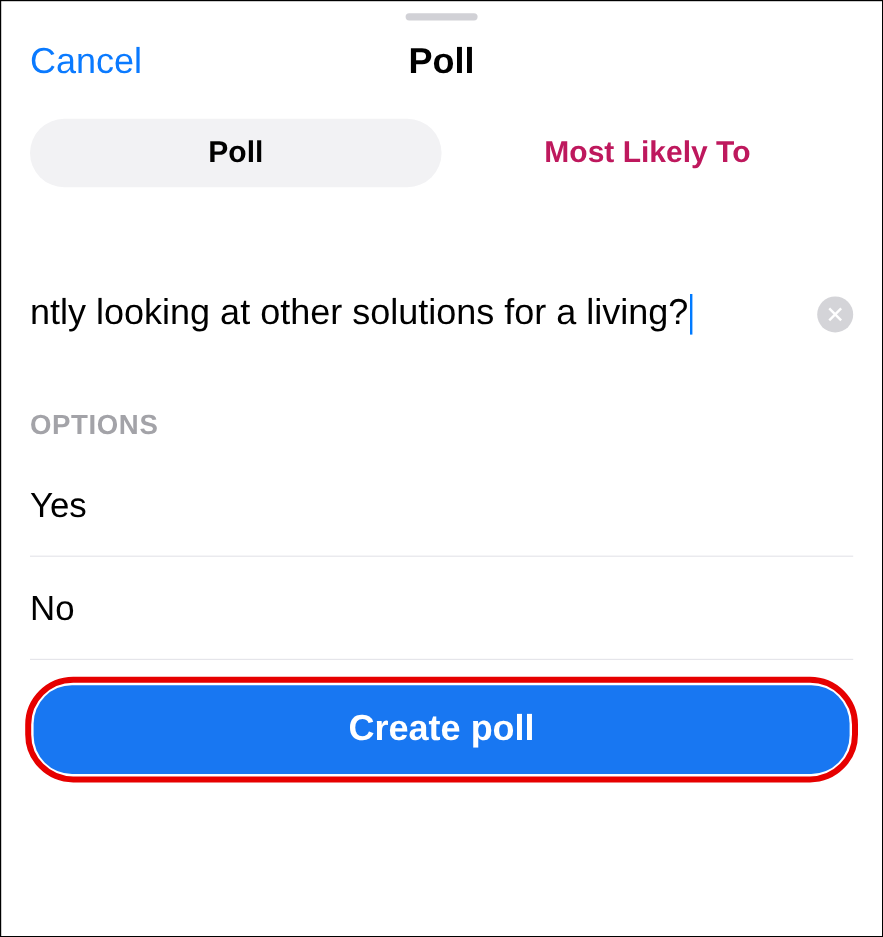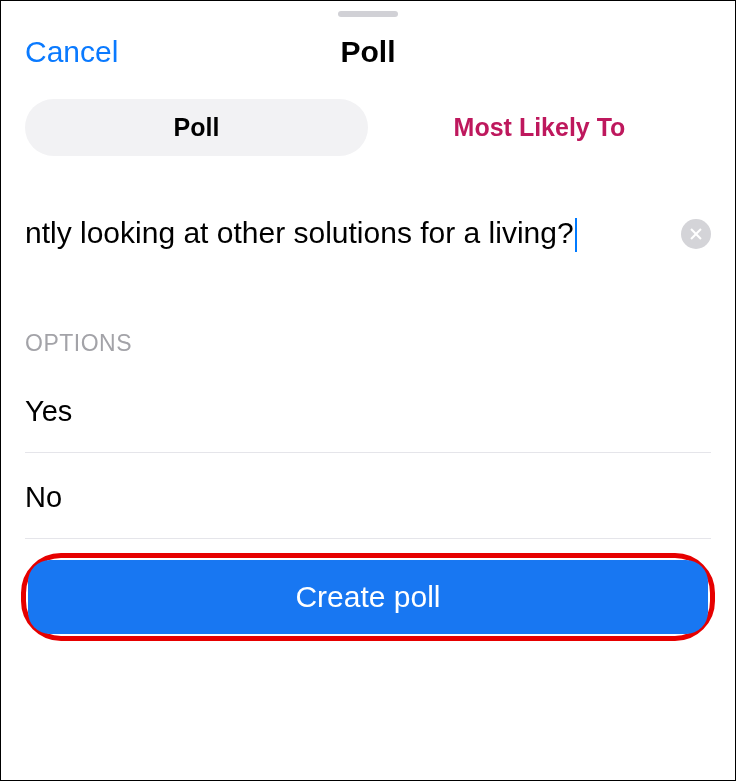--- a/index.html
+++ b/index.html
@@ -65,21 +65,21 @@
       background: #f2f2f4;
       color: #000;
     }
     .tab.inactive {
       color: #be185d;
     }
     .question-row {
       display: flex;
       align-items: center;
       padding: 0 24px;
-      margin-top: 60px;
+      margin-top: 88px;
     }
     .question-input {
       flex: 1;
       border: none;
       outline: none;
       font-size: 30px;
       color: #000;
       background: transparent;
       white-space: nowrap;
       overflow: hidden;
@@ -114,24 +114,24 @@
       background: #fff;
     }
     .clear-btn::before {
       transform: translate(-50%, -50%) rotate(45deg);
     }
     .clear-btn::after {
       transform: translate(-50%, -50%) rotate(-45deg);
     }
     .options-label {
       font-size: 23px;
-      font-weight: 400;
+      font-weight: 700;
       color: #a3a3a8;
       letter-spacing: 0.5px;
-      margin: 78px 0 0 24px;
+      margin: 62px 0 0 24px;
     }
     .options-list {
       margin-top: 10px;
       padding: 0 24px;
     }
     .option-row {
       padding: 28px 0 24px;
       border-bottom: 1px solid #e5e5ea;
       font-size: 29px;
       color: #000;
@@ -147,23 +147,23 @@
       margin: 14px 20px 16px;
       border: 5px solid #e60000;
       border-radius: 40px;
       padding: 2px;
     }
     .create-btn {
       width: 100%;
       background: #1877f2;
       color: #fff;
       font-size: 30px;
-      font-weight: 400;
+      font-weight: 700;
       border: none;
-      border-radius: 22px;
+      border-radius: 32px;
       padding: 20px 0;
       cursor: pointer;
     }
   </style>
 </head>
 <body>
 
 <div class="drag-handle"></div>
 
 <div class="header">

